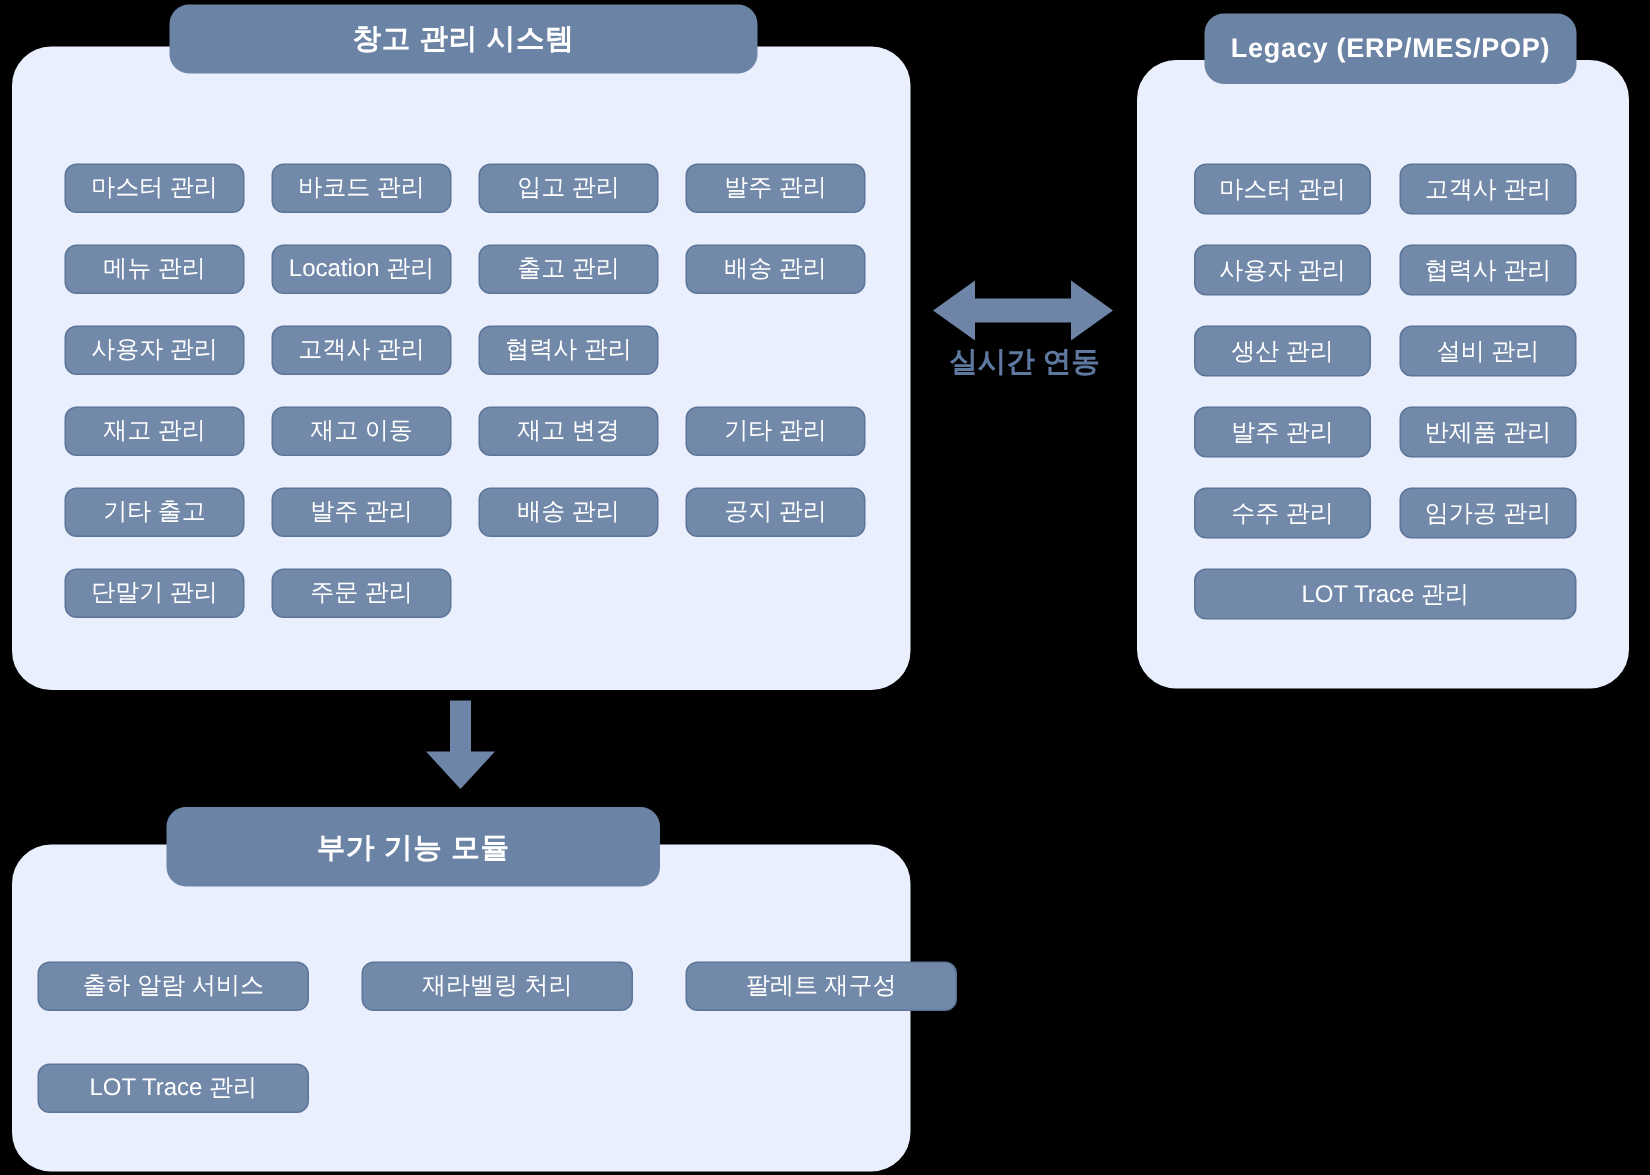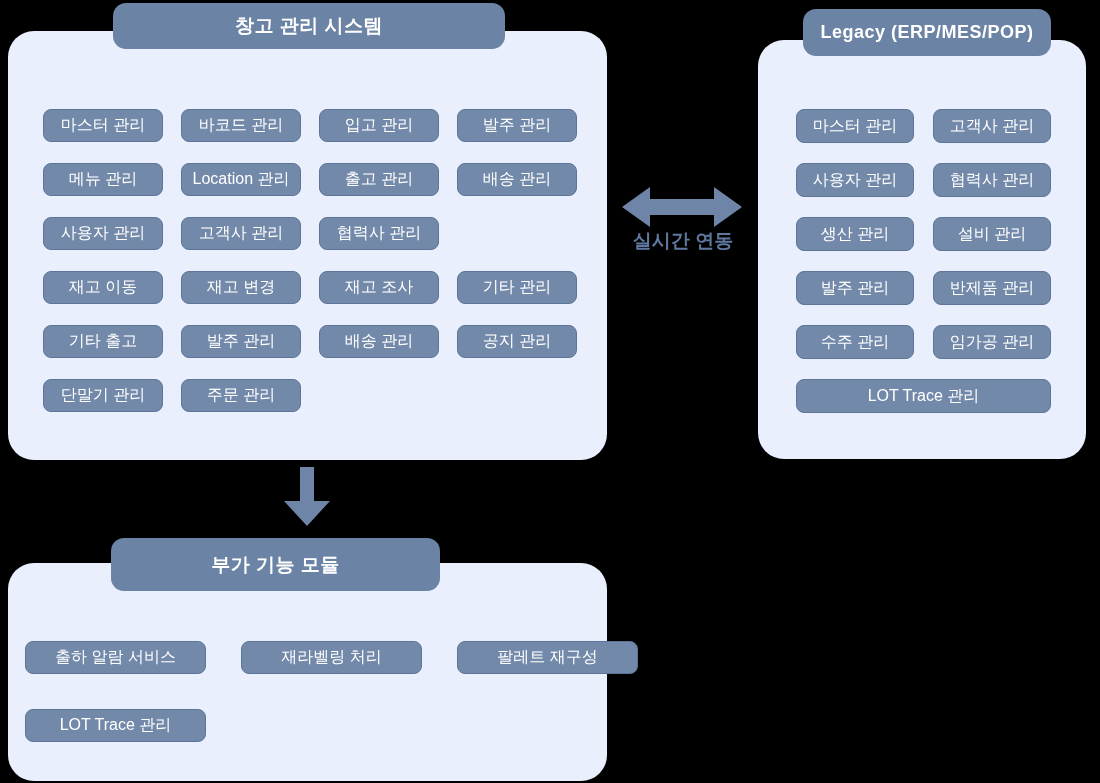--- a/index.html
+++ b/index.html
@@ -66,23 +66,23 @@
     <div class="chip">입고 관리</div>
     <div class="chip">발주 관리</div>
     <div class="chip">메뉴 관리</div>
     <div class="chip">Location 관리</div>
     <div class="chip">출고 관리</div>
     <div class="chip">배송 관리</div>
     <div class="chip">사용자 관리</div>
     <div class="chip">고객사 관리</div>
     <div class="chip">협력사 관리</div>
     <div class="chip spacer"></div>
+    <div class="chip">재고 관리</div>
     <div class="chip">재고 이동</div>
     <div class="chip">재고 변경</div>
-    <div class="chip">재고 조사</div>
     <div class="chip">기타 관리</div>
     <div class="chip">기타 출고</div>
     <div class="chip">발주 관리</div>
     <div class="chip">배송 관리</div>
     <div class="chip">공지 관리</div>
     <div class="chip">단말기 관리</div>
     <div class="chip">주문 관리</div>
   </div>
 
   <div class="panel legacy-panel"></div>

